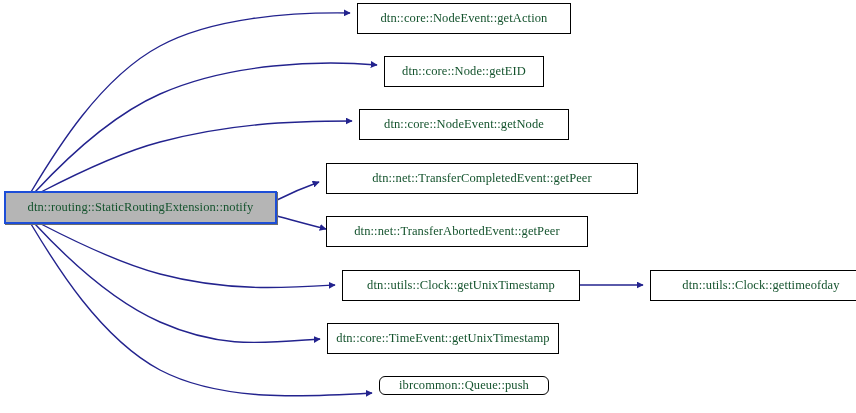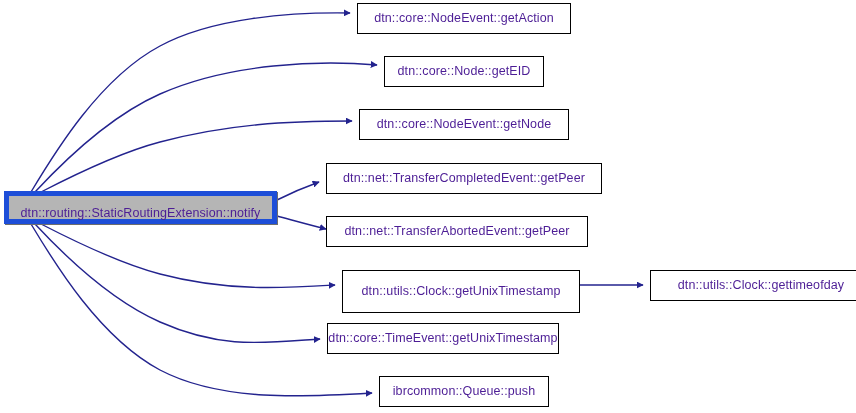--- a/index.html
+++ b/index.html
@@ -24,31 +24,31 @@
     pointer-events: none;
   }
   .node {
     position: absolute;
     box-sizing: border-box;
     display: flex;
     align-items: center;
     justify-content: center;
     border: 1px solid #000000;
     background: #ffffff;
-    color: #4c1d95;
+    color: #14532d;
     font-size: 12.5px;
     line-height: 1;
     white-space: nowrap;
     letter-spacing: 0.1px;
+    font-family: Liberation Serif, serif;
   }
   .node.root {
     background: #b5b5b5;
-    border: 5px solid #1d4ed8;
+    border: 2px solid #1d4ed8;
     box-shadow: 1px 1px 0 0 #6d6d6d;
-    align-items: flex-end;
   }
   .node-label {
     display: block;
     padding: 0 6px;
   }
 </style>
 </head>
 <body>
 
 <div id="canvas">
@@ -76,33 +76,33 @@
       </div>
       <div class="node" style="left: 357px; top: 3px; width: 214px; height: 31px;">
         <span class="node-label">dtn::core::NodeEvent::getAction</span>
       </div>
       <div class="node" style="left: 384px; top: 56px; width: 160px; height: 31px;">
         <span class="node-label">dtn::core::Node::getEID</span>
       </div>
       <div class="node" style="left: 359px; top: 109px; width: 210px; height: 31px; align-items: center;">
         <span class="node-label">dtn::core::NodeEvent::getNode</span>
       </div>
-      <div class="node" style="left: 326px; top: 163px; width: 276px; height: 31px;">
+      <div class="node" style="left: 326px; top: 163px; width: 312px; height: 31px;">
         <span class="node-label">dtn::net::TransferCompletedEvent::getPeer</span>
       </div>
       <div class="node" style="left: 326px; top: 216px; width: 262px; height: 31px;">
         <span class="node-label">dtn::net::TransferAbortedEvent::getPeer</span>
       </div>
-      <div class="node" style="left: 342px; top: 270px; width: 238px; height: 43px;">
+      <div class="node" style="left: 342px; top: 270px; width: 238px; height: 31px;">
         <span class="node-label">dtn::utils::Clock::getUnixTimestamp</span>
       </div>
       <div class="node" style="left: 327px; top: 323px; width: 232px; height: 31px;">
         <span class="node-label">dtn::core::TimeEvent::getUnixTimestamp</span>
       </div>
-      <div class="node" style="left: 379px; top: 376px; width: 170px; height: 31px;">
+      <div class="node" style="left: 379px; top: 376px; width: 170px; height: 19px; border-radius: 6px;">
         <span class="node-label">ibrcommon::Queue::push</span>
       </div>
       <div class="node" style="left: 650px; top: 270px; width: 222px; height: 31px;">
         <span class="node-label">dtn::utils::Clock::gettimeofday</span>
       </div>
     </div>
 
 </div>
 
 </body></html>

